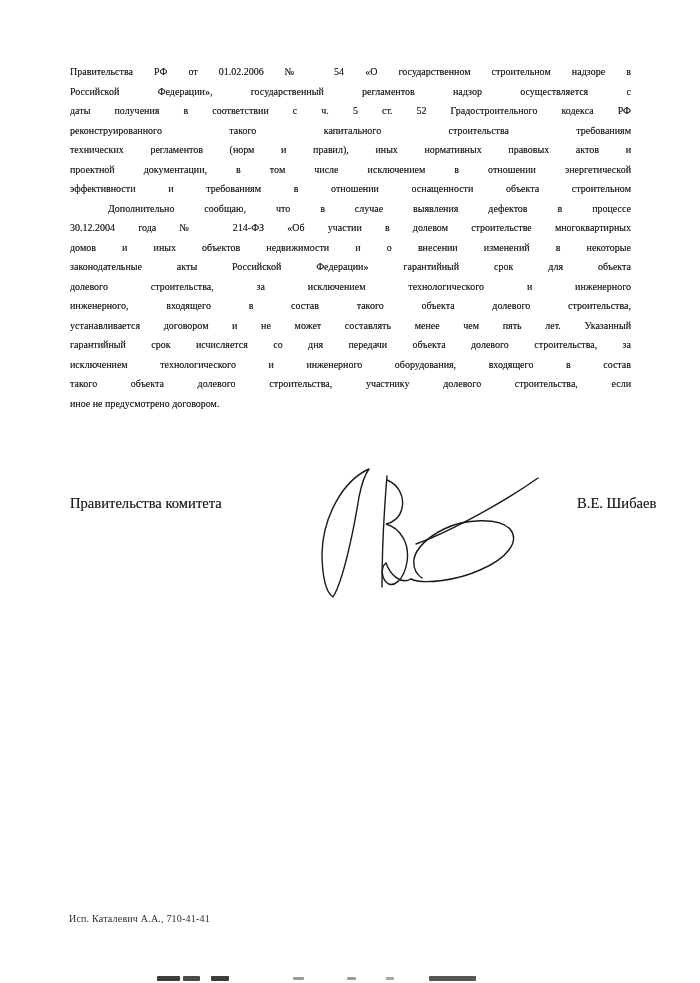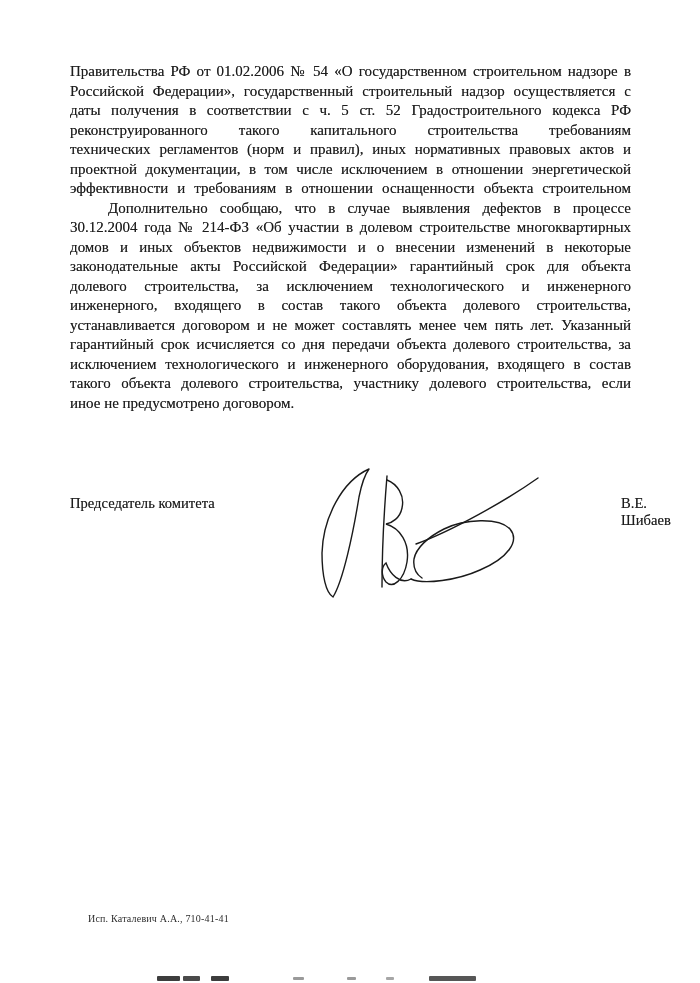--- a/index.html
+++ b/index.html
@@ -17,21 +17,21 @@
     overflow:hidden;
     font-family:"Liberation Serif", serif;
     color:var(--text);
   }
   
   .textblock{
     position:absolute;
     left:70px;
     top:62px;
     width:561px;
-    font-size:15px;
+    font-size:10px;
     line-height:19.5px;
     text-shadow:0 0 0.5px rgba(0,0,0,0.55);
   }
   .line{
     text-align:justify;
     text-align-last:justify;
     white-space:normal;
   }
   .line.last{
     text-align-last:left;
@@ -45,21 +45,20 @@
     top:495px;
     font-size:14.6px;
     text-shadow:0 0 0.5px rgba(0,0,0,0.5);
   }
   .sig-name{
     position:absolute;
     left:577px;
     top:495px;
     font-size:14.6px;
     text-shadow:0 0 0.5px rgba(0,0,0,0.5);
-    margin-left:44px;
   }
   .signature-svg{
     position:absolute;
     left:312px;
     top:462px;
     width:230px;
     height:142px;
   }
   .signature-svg path{
     fill:none;
@@ -67,21 +66,20 @@
     stroke-width:1.4;
     stroke-linecap:round;
   }
   .executor{
     position:absolute;
     left:69px;
     top:913px;
     font-size:10px;
     letter-spacing:0.2px;
     color:#2e2e2e;
-    margin-left:19px;
   }
   .artifacts{
     position:absolute;
     left:0;
     top:0;
     width:700px;
     height:983px;
     pointer-events:none;
   }
   .artifact-seg{
@@ -90,21 +88,21 @@
   }
 </style>
 </head>
 <body>
 
 <div class="page">
 
   <div class="textblock">
     <div id="para1">
         <div class="line">Правительства РФ от 01.02.2006 № 54 «О государственном строительном надзоре в</div>
-        <div class="line">Российской Федерации», государственный строительный надзор осуществляется с</div>
+        <div class="line">Российской Федерации», государственный регламентов надзор осуществляется с</div>
         <div class="line">даты получения в соответствии с ч. 5 ст. 52 Градостроительного кодекса РФ</div>
         <div class="line">реконструированного такого капитального строительства требованиям</div>
         <div class="line">технических регламентов (норм и правил), иных нормативных правовых актов и</div>
         <div class="line">проектной документации, в том числе исключением в отношении энергетической</div>
         <div class="line">эффективности и требованиям в отношении оснащенности объекта строительном</div>
       </div>
     <div id="para2">
         <div class="line indent">Дополнительно сообщаю, что в случае выявления дефектов в процессе</div>
         <div class="line">30.12.2004 года № 214-ФЗ «Об участии в долевом строительстве многоквартирных</div>
         <div class="line">домов и иных объектов недвижимости и о внесении изменений в некоторые</div>
@@ -112,21 +110,21 @@
         <div class="line">долевого строительства, за исключением технологического и инженерного</div>
         <div class="line">инженерного, входящего в состав такого объекта долевого строительства,</div>
         <div class="line">устанавливается договором и не может составлять менее чем пять лет. Указанный</div>
         <div class="line">гарантийный срок исчисляется со дня передачи объекта долевого строительства, за</div>
         <div class="line">исключением технологического и инженерного оборудования, входящего в состав</div>
         <div class="line">такого объекта долевого строительства, участнику долевого строительства, если</div>
         <div class="line last">иное не предусмотрено договором.</div>
       </div>
   </div>
 
-  <div class="sig-title">Председатель комитета</div>
+  <div class="sig-title">Правительства комитета</div>
 
   <svg class="signature-svg" viewBox="0 0 230 142" xmlns="http://www.w3.org/2000/svg" aria-hidden="true">
     <path d="M57,7 C30,19 11,56 10,91 C10,114 14,131 21,135 C31,119 41,72 47,35 C50,20 54,11 57,7"></path>
     <path d="M75,14 C72,50 70,90 70,125"></path>
     <path d="M75,18 C85,22 93,33 90,46 C88,56 80,61 74,62 C88,66 98,81 95,100 C92,118 81,127 74,120 C69,114 69,105 74,101 C78,112 88,123 99,117"></path>
     <path d="M99,117 C112,123 146,118 168,108 C196,96 208,79 198,67 C187,55 152,57 132,67 C116,75 104,86 102,97 C101,105 104,112 110,116"></path>
     <path d="M104,82 C140,69 195,38 226,16"></path>
   </svg>
 
   <div class="sig-name">В.Е. Шибаев</div>

